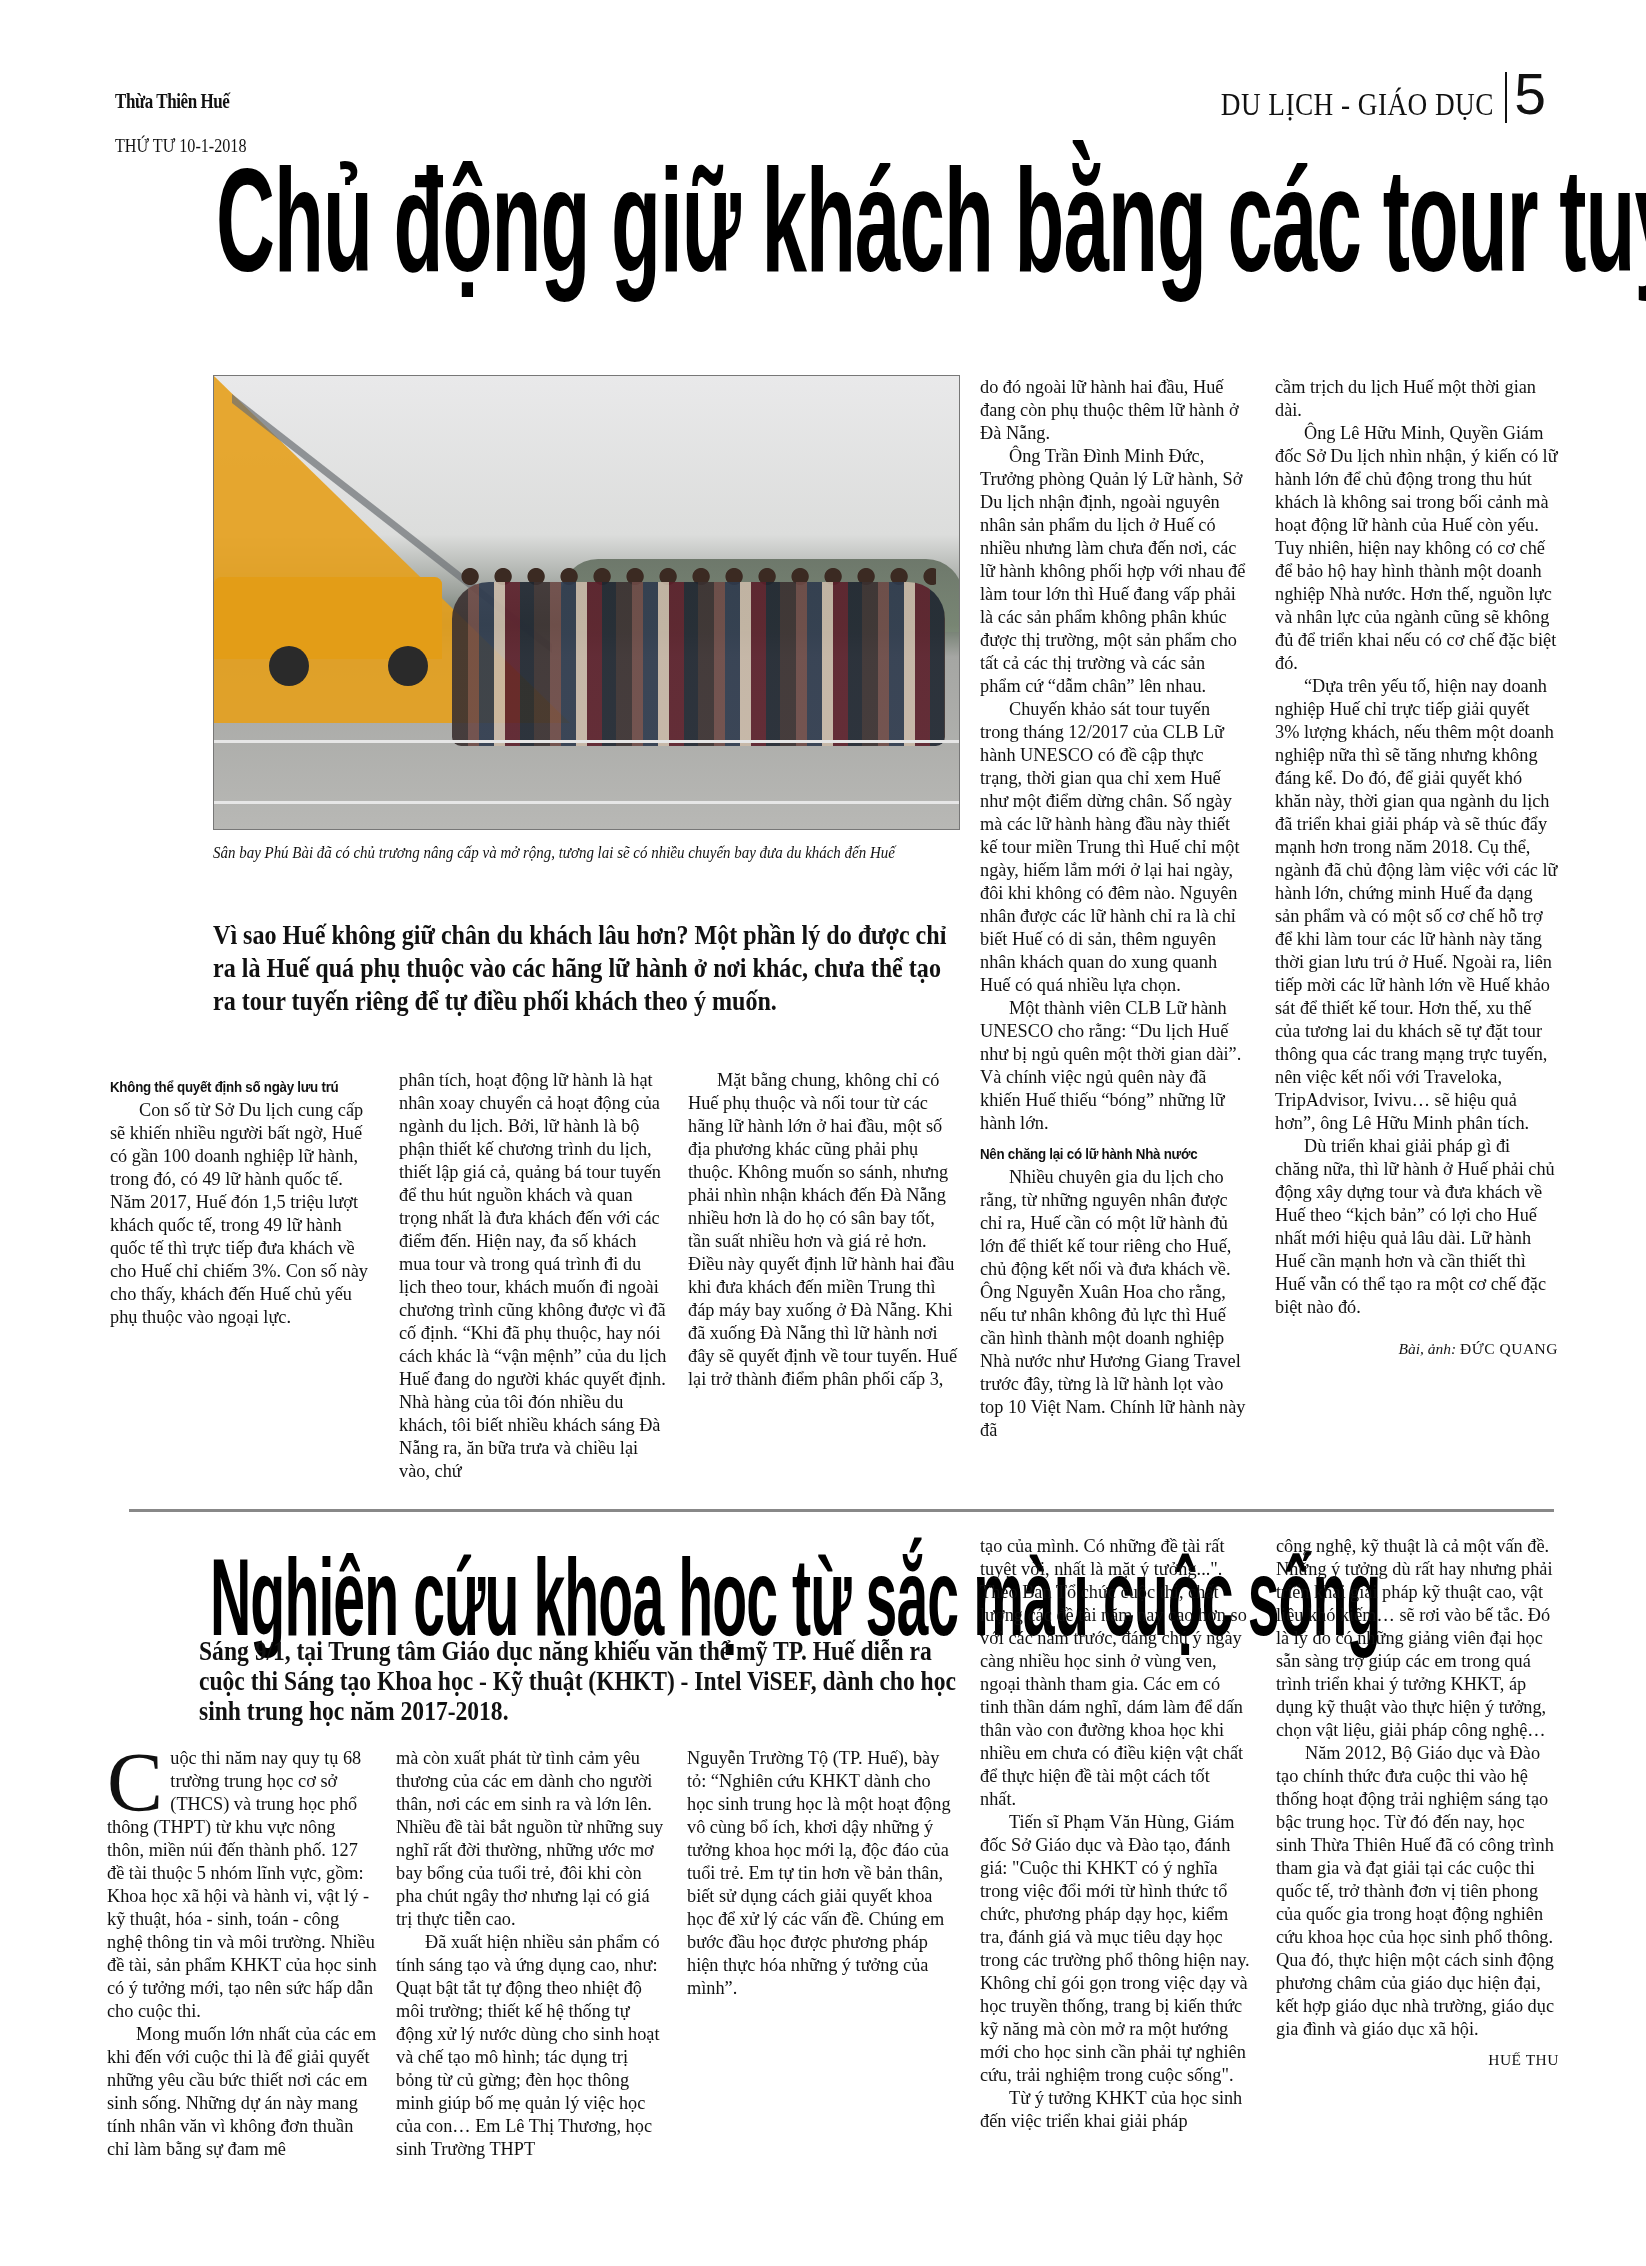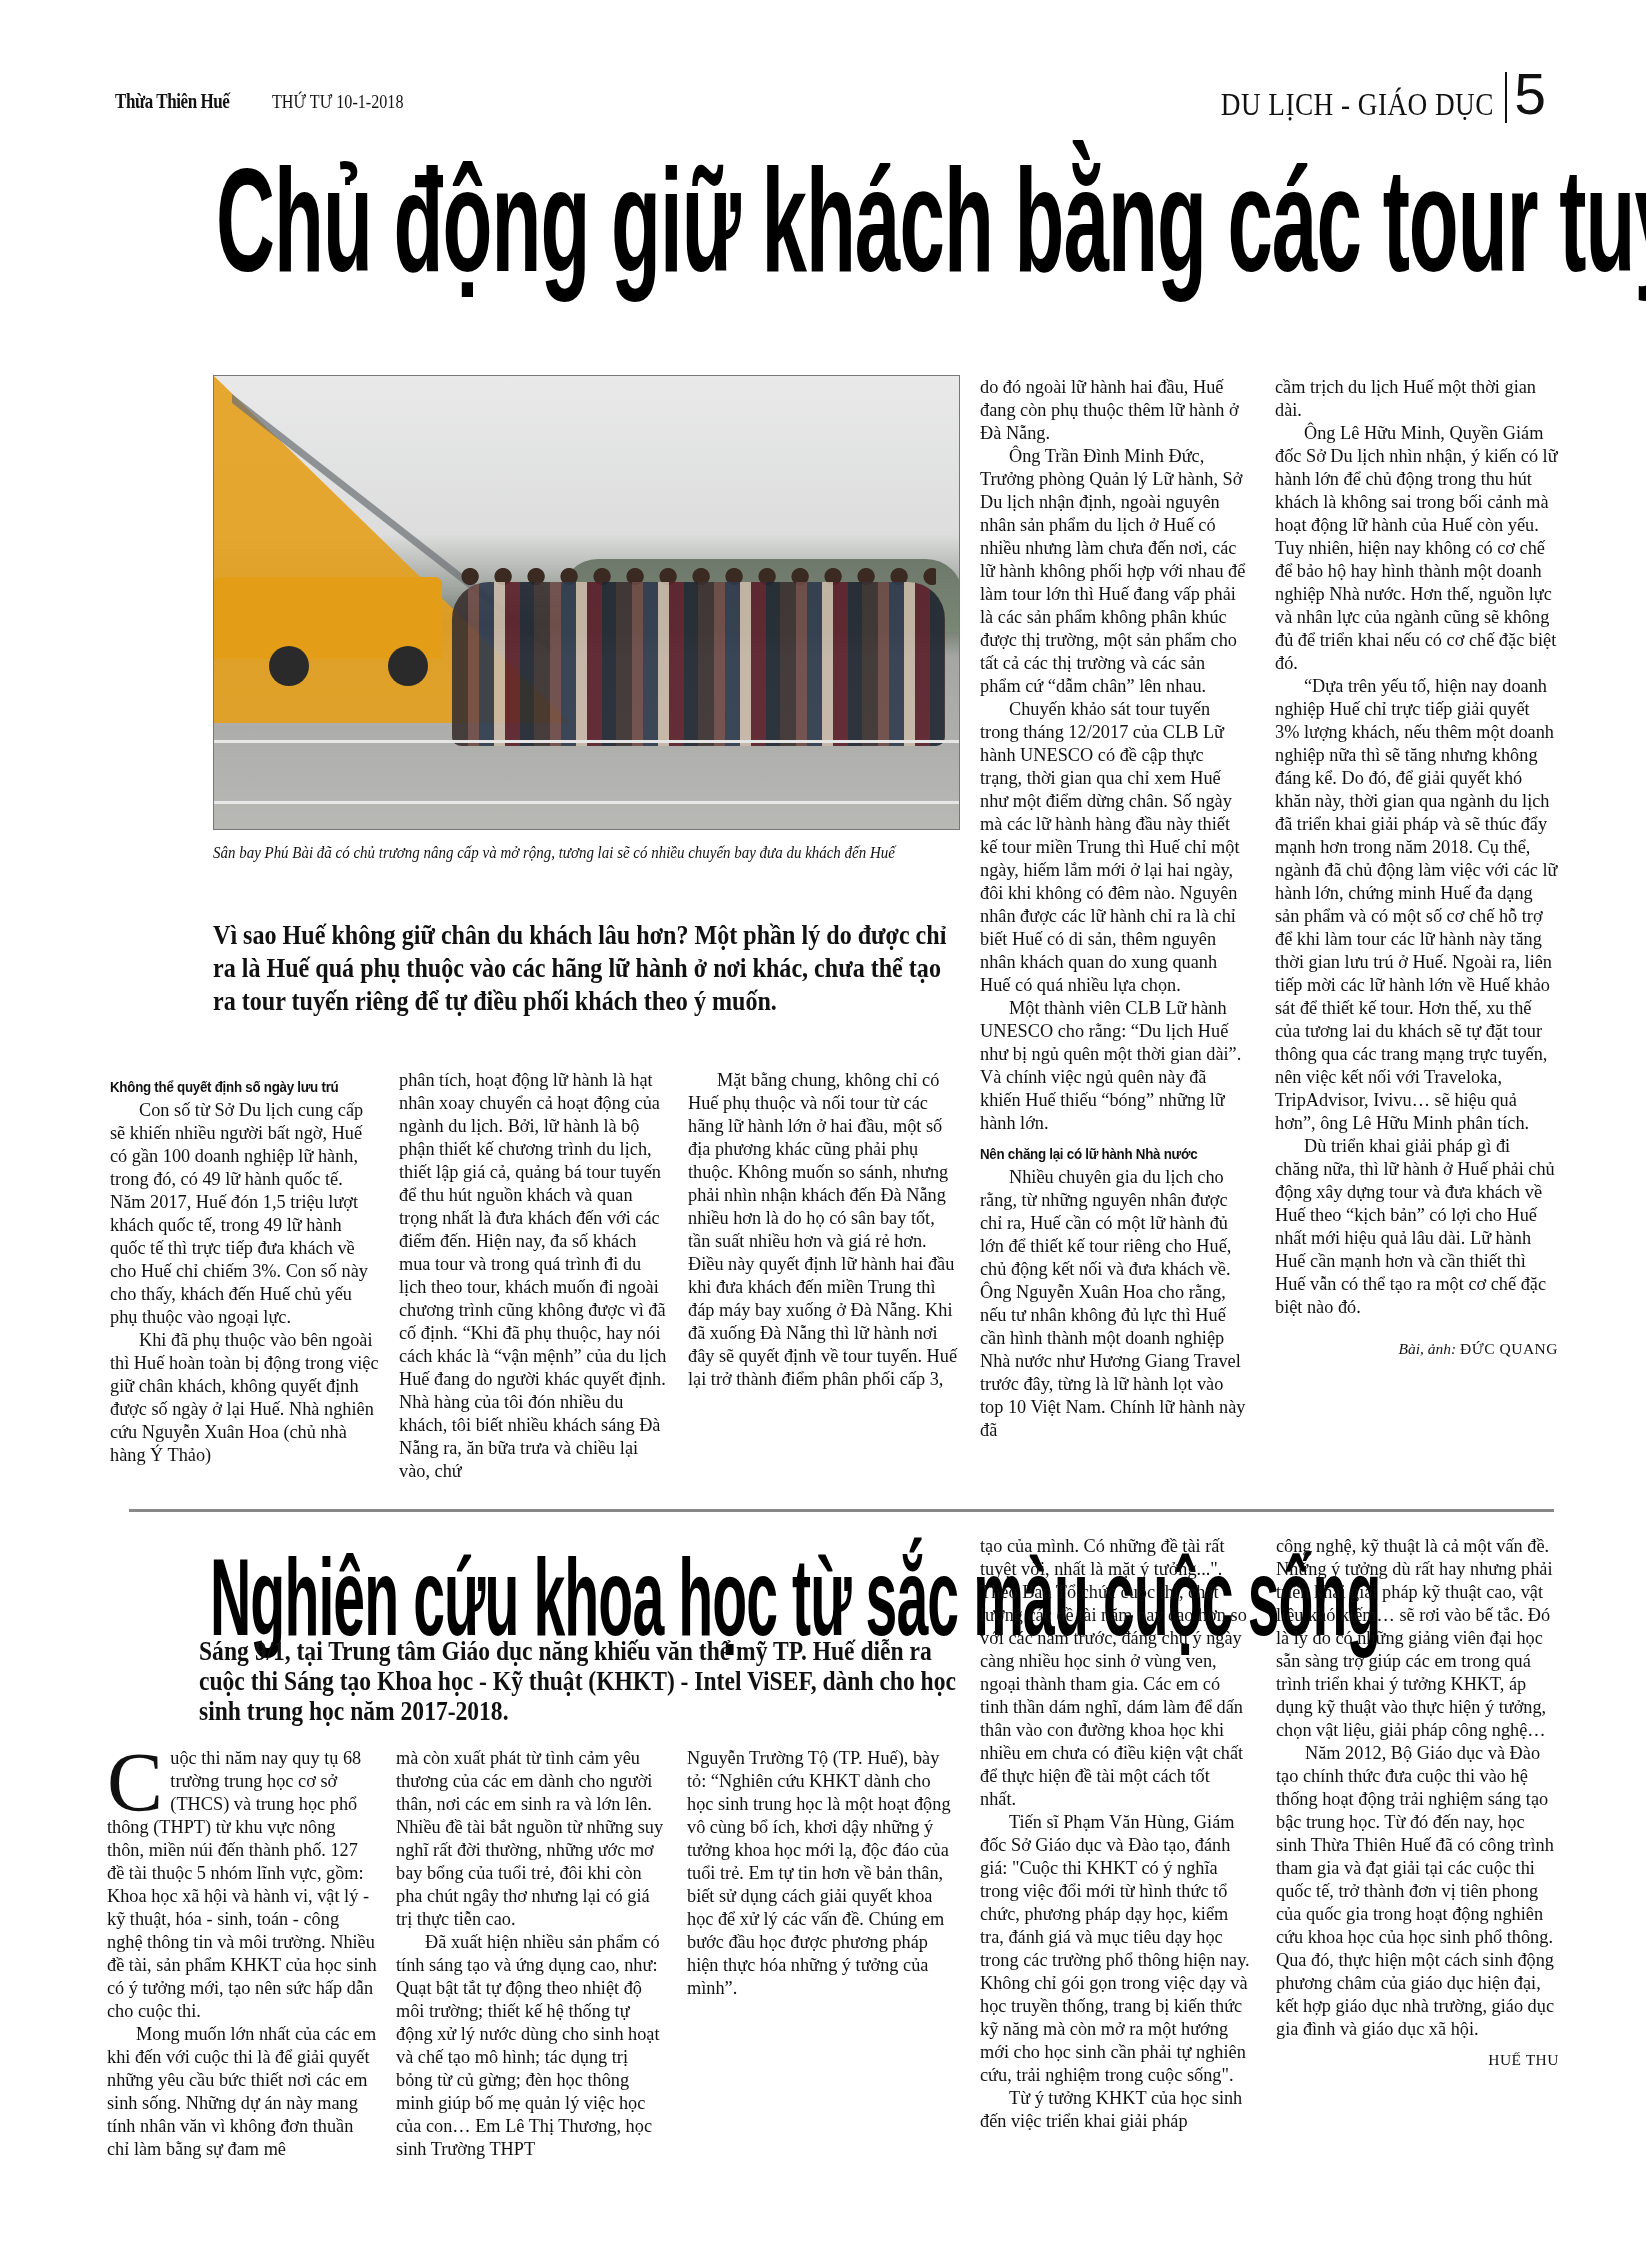--- a/index.html
+++ b/index.html
@@ -1,19 +1,19 @@
 <!DOCTYPE html>
 <html style="font-size:14.6px"><head>
 <meta charset="utf-8">
 <style>
   * { box-sizing: border-box; margin: 0; padding: 0; }
   html, body { width: 1647px; height: 2267px; background: #ffffff; overflow: hidden; }
   body { position: relative; font-family: "Liberation Serif", "DejaVu Serif", serif; color: #111; }
 
-  .masthead-left { position: absolute; left: 115px; top: 90px; display: flex; align-items: baseline; gap: 22px; }
+  .masthead-left { position: absolute; left: 115px; top: 90px; display: flex; align-items: baseline; gap: 22px; flex-direction: column; }
   .paper-name { font-family: "Liberation Serif", serif; font-weight: bold; font-size: 20px; letter-spacing: -0.5px; transform: scaleX(0.85); transform-origin: left; }
   .issue-date { font-size: 19px; transform: scaleX(0.85); transform-origin: left; }
 
   .masthead-right { position: absolute; right: 101px; top: 66px; display: flex; align-items: flex-end; }
   .section-name { font-size: 31px; letter-spacing: 0.5px; padding-right: 12.8px; transform: scaleX(0.88); transform-origin: right; }
   .section-divider { width: 1.8px; height: 51px; background: #111; margin-right: 7.3px; }
   .page-number { font-family: "Liberation Sans", sans-serif; font-size: 57px; line-height: 1; }
 
   .headline { position: absolute; font-family: "Liberation Sans", "DejaVu Sans", sans-serif; font-weight: bold; color: #000; white-space: nowrap; transform-origin: left top; letter-spacing: -1.8px; }
   .headline-1 { left: 216px; top: 148px; font-size: 146px; line-height: 1; transform: scaleX(0.56) scaleY(1.0); }
@@ -75,21 +75,20 @@
   <div class="tarmac-line" style="top:364px"></div>
   <div class="tarmac-line" style="top:425px"></div>
 </div>
 <p class="caption">Sân bay Phú Bài đã có chủ trương nâng cấp và mở rộng, tương lai sẽ có nhiều chuyến bay đưa du khách đến Huế</p>
 
 <p class="lead lead-1">Vì sao Huế không giữ chân du khách lâu hơn? Một phần lý do được chỉ ra là Huế quá phụ thuộc vào các hãng lữ hành ở nơi khác, chưa thể tạo ra tour tuyến riêng để tự điều phối khách theo ý muốn.</p>
 
 <div class="col" style="left:110px; top:1075px;">
   <div class="subhead">Không thể quyết định số ngày lưu trú</div>
   <p>Con số từ Sở Du lịch cung cấp sẽ khiến nhiều người bất ngờ, Huế có gần 100 doanh nghiệp lữ hành, trong đó, có 49 lữ hành quốc tế. Năm 2017, Huế đón 1,5 triệu lượt khách quốc tế, trong 49 lữ hành quốc tế thì trực tiếp đưa khách về cho Huế chỉ chiếm 3%. Con số này cho thấy, khách đến Huế chủ yếu phụ thuộc vào ngoại lực.</p>
-  <p>Khi đã phụ thuộc vào bên ngoài thì Huế hoàn toàn bị động trong việc giữ chân khách, không quyết định được số ngày ở lại Huế. Nhà nghiên cứu Nguyễn Xuân Hoa (chủ nhà hàng Ý Thảo)</p>
 </div>
 
 <div class="col" style="left:399px; top:1069px;">
   <p class="noindent">phân tích, hoạt động lữ hành là hạt nhân xoay chuyển cả hoạt động của ngành du lịch. Bởi, lữ hành là bộ phận thiết kế chương trình du lịch, thiết lập giá cả, quảng bá tour tuyến để thu hút nguồn khách và quan trọng nhất là đưa khách đến với các điểm đến. Hiện nay, đa số khách mua tour và trong quá trình đi du lịch theo tour, khách muốn đi ngoài chương trình cũng không được vì đã cố định. “Khi đã phụ thuộc, hay nói cách khác là “vận mệnh” của du lịch Huế đang do người khác quyết định. Nhà hàng của tôi đón nhiều du khách, tôi biết nhiều khách sáng Đà Nẵng ra, ăn bữa trưa và chiều lại vào, chứ</p>
 </div>
 
 <div class="col" style="left:688px; top:1069px;">
   <p>Mặt bằng chung, không chỉ có Huế phụ thuộc và nối tour từ các hãng lữ hành lớn ở hai đầu, một số địa phương khác cũng phải phụ thuộc. Không muốn so sánh, nhưng phải nhìn nhận khách đến Đà Nẵng nhiều hơn là do họ có sân bay tốt, tần suất nhiều hơn và giá rẻ hơn. Điều này quyết định lữ hành hai đầu khi đưa khách đến miền Trung thì đáp máy bay xuống ở Đà Nẵng. Khi đã xuống Đà Nẵng thì lữ hành nơi đây sẽ quyết định về tour tuyến. Huế lại trở thành điểm phân phối cấp 3,</p>
 </div>
 

